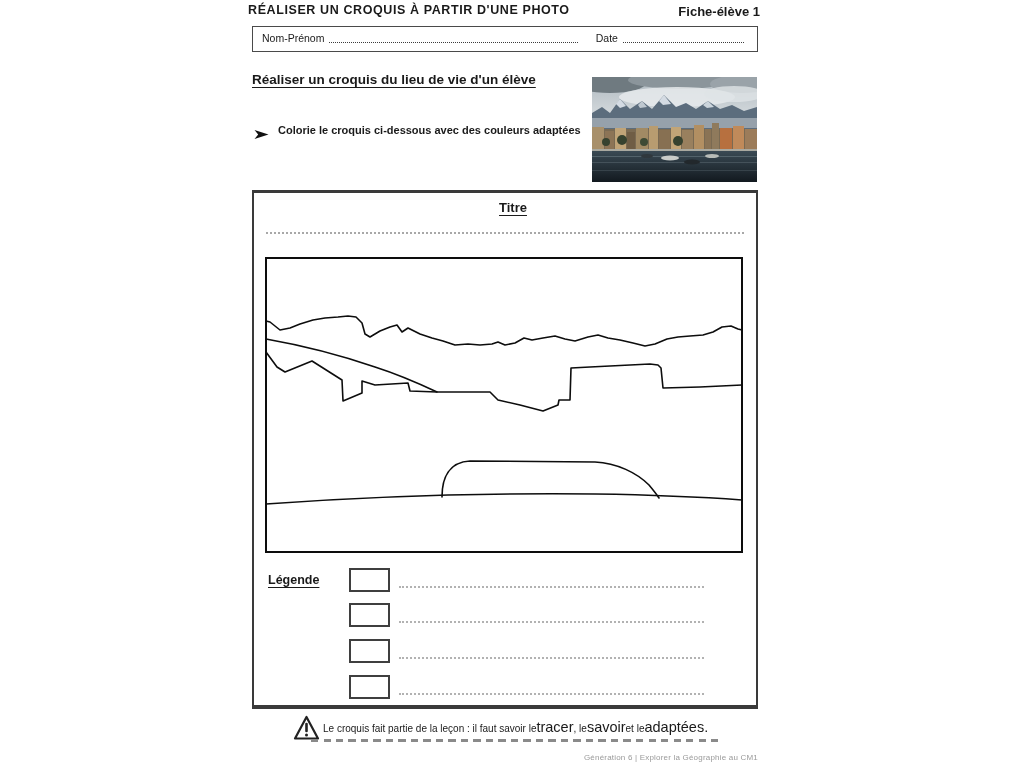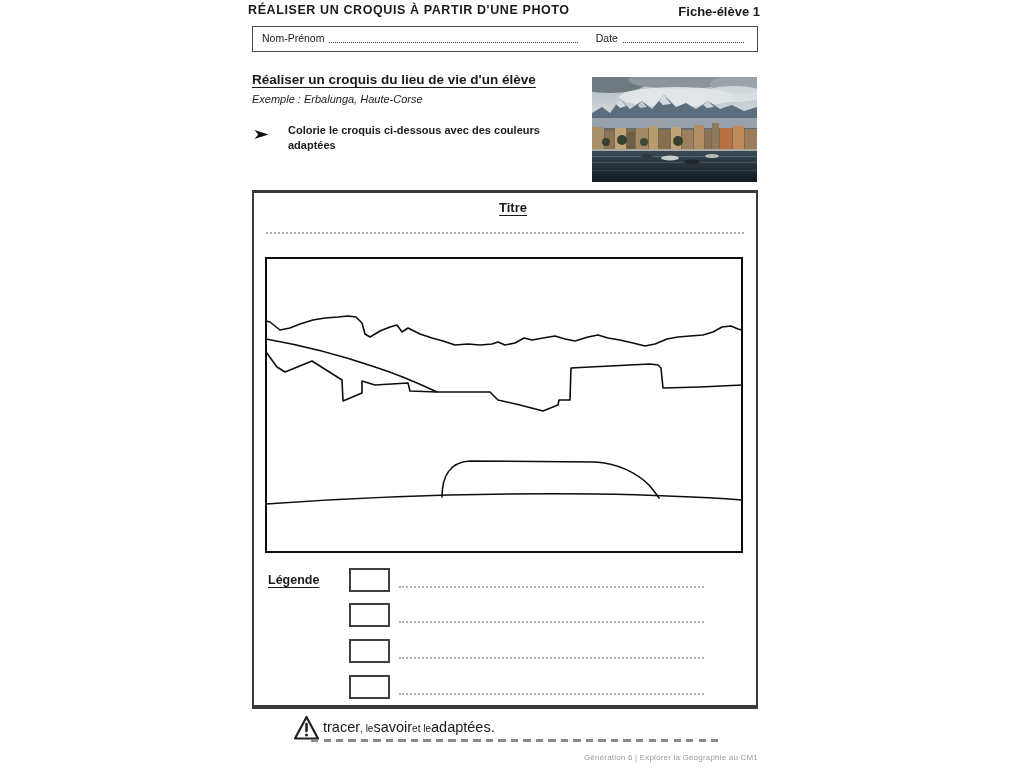--- a/index.html
+++ b/index.html
@@ -17,21 +17,21 @@
     border:1px solid #4a4a4a; display:flex; align-items:center; padding:0 8px 0 9px; font-size:10.5px;
   }
   .name-box .lbl { white-space:nowrap; padding-bottom:2px; }
   .leader { border-bottom:1.5px dotted #3c3c3c; height:1px; align-self:center; margin:6px 5px 0 5px; }
   .leader.l1 { flex:2.05; margin-right:18px; }
   .leader.l2 { flex:1; }
   
   .lesson-block { position:absolute; left:252px; top:72px; width:330px; text-align:left; }
   .lesson-title { font-size:13.5px; font-weight:bold; text-decoration:underline; text-underline-offset:3px; }
   .lesson-example { margin-top:6px; font-size:11px; font-style:italic; }
-  .instruction { position:absolute; left:254px; top:123px; width:336px; display:flex; gap:19px; }
+  .instruction { position:absolute; left:254px; top:123px; width:336px; display:flex; gap:9px; }
   .instruction .arrow { flex:0 0 auto; margin-top:3px; }
   .instruction .txt { font-size:11px; font-weight:bold; line-height:1.4; text-align:left; }
   
   .photo { position:absolute; left:592px; top:77px; width:165px; height:105px; }
   .photo svg { display:block; }
   
   .panel {
     position:absolute; left:252px; top:190px; width:506px; height:519px;
     border:2px solid #3a3a3a; border-top-width:3px; border-bottom-width:4px;
   }
@@ -66,21 +66,20 @@
 
   <div class="name-box">
     <span class="lbl">Nom-Prénom</span>
     <span class="leader l1"></span>
     <span class="lbl">Date</span>
     <span class="leader l2"></span>
   </div>
 
   <div class="lesson-block">
     <div class="lesson-title">Réaliser un croquis du lieu de vie d'un élève</div>
-    <div class="lesson-example">Exemple : Erbalunga, Haute-Corse</div>
   </div>
 
   <div class="instruction">
     <span class="arrow">
       <svg width="15" height="11" viewBox="0 0 15 11">
         <path d="M0.5,1 L14.5,5.5 L0.5,10 L4.2,5.5 Z" fill="#111"></path>
       </svg>
     </span>
     <span class="txt">
       <div>Colorie le croquis ci-dessous avec des couleurs adaptées</div>
@@ -189,20 +188,21 @@
 
   <div class="footer-note">
     <span class="warn">
       <svg width="27" height="26" viewBox="0 0 27 26">
         <path d="M13.5,2 L25,23.5 L2,23.5 Z" fill="none" stroke="#222" stroke-width="2.2" stroke-linejoin="round"></path>
         <line x1="13.5" y1="9" x2="13.5" y2="16" stroke="#222" stroke-width="2.6" stroke-linecap="round"></line>
         <circle cx="13.5" cy="20" r="1.5" fill="#222"></circle>
       </svg>
     </span>
     <span class="note-text">
+        <span>Le croquis fait partie de la leçon : il faut savoir le </span>
         <span class="big">tracer</span>
         <span>, le </span>
         <span class="big">savoir</span>
         <span> et le </span>
         <span class="big">adaptées</span>
         <span class="big">.</span>
       </span>
     <span class="dash-line"></span>
   </div>
 

